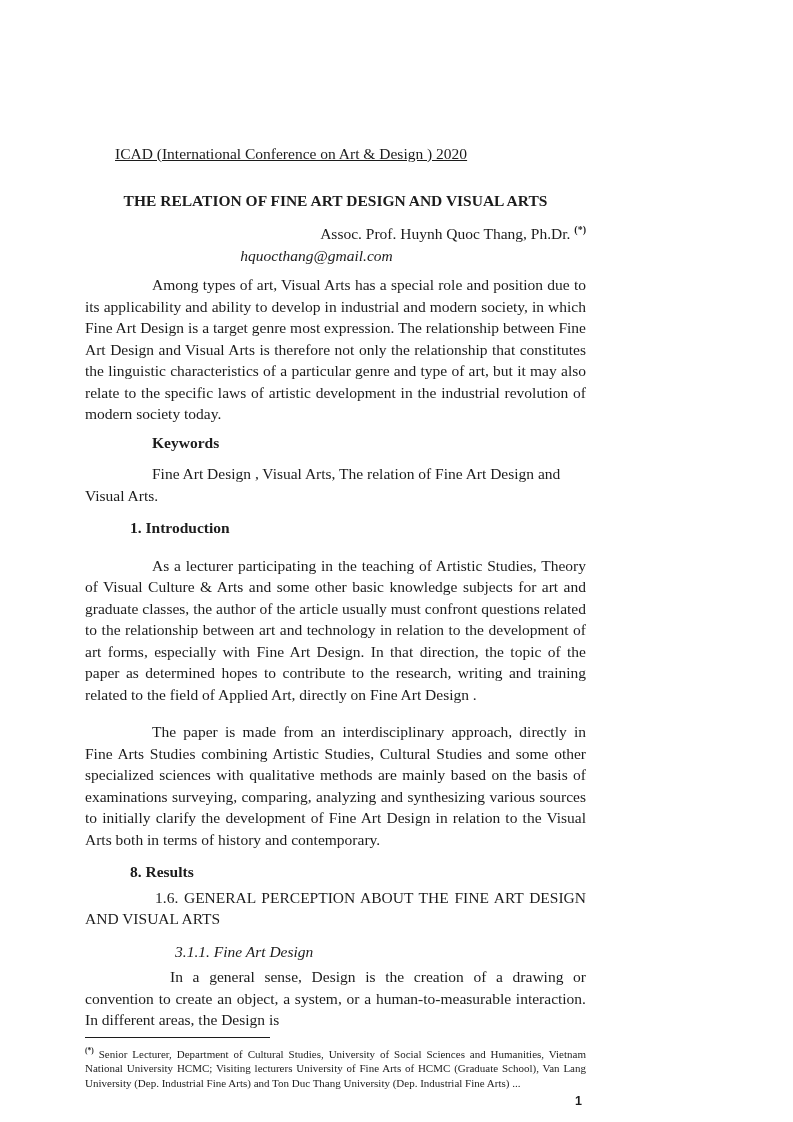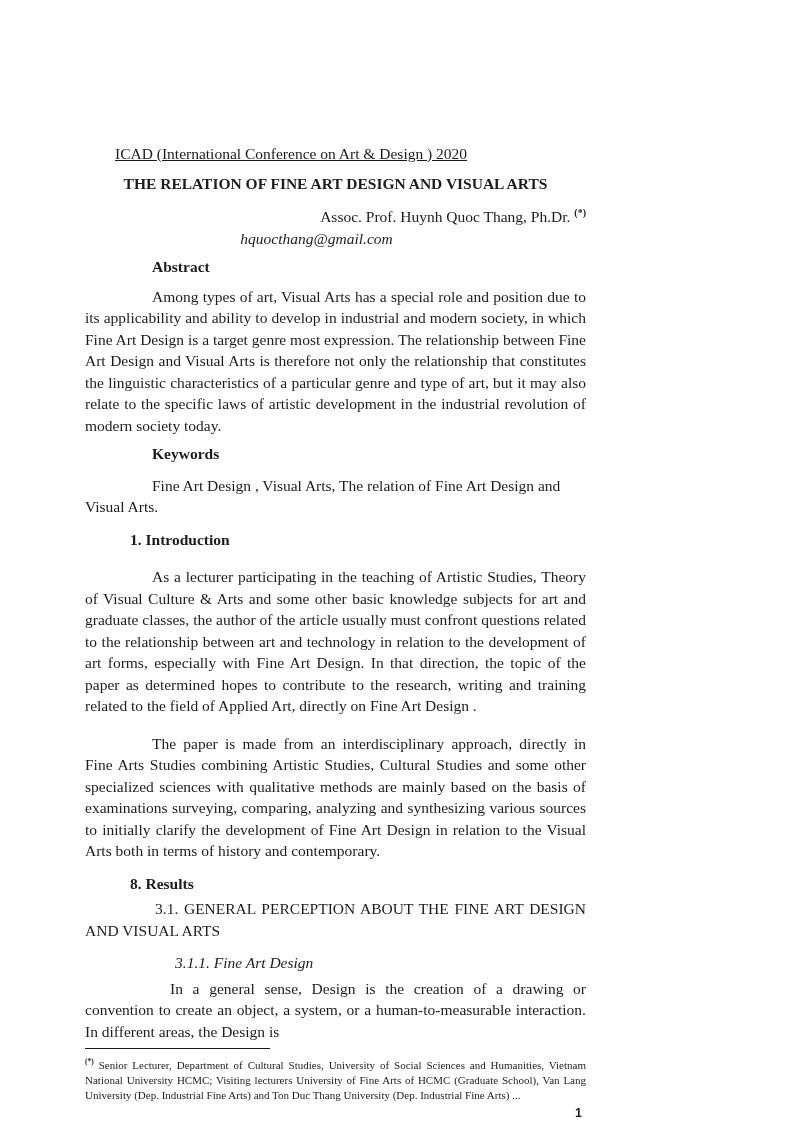--- a/index.html
+++ b/index.html
@@ -16,21 +16,21 @@
     height: 1122px;
     padding: 143px 75px 0 85px;
     background: #ffffff;
   }
   .txt { font-size: 15.5px; line-height: 21.5px; }
   .header-line {
     margin-left: 30px;
     text-decoration: underline;
   }
   .title {
-    margin-top: 8px;
+    margin-top: 25px;
     text-align: center;
     font-weight: bold;
   }
   .author-line {
     margin-top: 8px;
     text-align: right;
   }
   .author-line sup { font-size: 10px; font-weight: bold; }
   .email-line {
     text-align: center;
@@ -93,38 +93,37 @@
   <div class="txt header-line">ICAD (International Conference on Art &amp; Design ) 2020</div>
 
   <div class="txt title">THE RELATION OF FINE ART DESIGN AND VISUAL ARTS</div>
 
   <div class="txt author-line">
     <span>Assoc. Prof. Huynh Quoc Thang, Ph.Dr. </span><sup>(*)</sup>
   </div>
 
   <div class="txt email-line">hquocthang@gmail.com</div>
 
-  <div class="txt h-indent67 mt7">Abstract</div>
 
   <p class="txt para">Among types of art, Visual Arts has a special role and position due to its applicability and ability to develop in industrial and modern society, in which  Fine Art Design  is a target genre most expression. The relationship between Fine Art Design  and Visual Arts is therefore not only the relationship that constitutes the linguistic characteristics of a particular genre and type of art, but it may also relate to the specific laws of artistic development in the industrial revolution of modern society today.</p>
 
   <div class="txt h-indent67 mt7">Keywords</div>
 
   <p class="txt para mt10" style="text-align:left;">Fine Art Design , Visual Arts, The relation of Fine Art Design  and Visual Arts.</p>
 
   <div class="txt h-indent45 mt11">1. Introduction</div>
 
   <p class="txt para mt4">As a lecturer participating in the teaching of Artistic Studies, Theory of Visual Culture &amp; Arts and some other basic knowledge subjects for art and graduate classes, the author of the article usually must confront questions related to the relationship between art and technology in relation to the development of art forms, especially with Fine Art Design. In that direction, the topic of the paper as determined hopes to contribute to the research, writing and training related to the field of Applied Art, directly on Fine Art Design .</p>
 
 
   <p class="txt para mt4">The paper is made from an interdisciplinary approach, directly in Fine Arts Studies combining Artistic Studies, Cultural Studies and some other specialized sciences with qualitative methods are mainly based on the basis of examinations surveying, comparing, analyzing and synthesizing various sources to initially clarify the development of Fine Art Design in relation to the Visual Arts  both in terms of history and contemporary.</p>
 
   <div class="txt h-indent45 mt11">8. Results</div>
 
-  <p class="txt sub1">3.1. GENERAL PERCEPTION ABOUT THE FINE ART DESIGN AND VISUAL ARTS</p>
+  <p class="txt sub1">1.6. GENERAL PERCEPTION ABOUT THE FINE ART DESIGN AND VISUAL ARTS</p>
 
   <div class="txt sub2">3.1.1. Fine Art Design</div>
 
   <p class="txt para-last">In a general sense, Design is the creation of a drawing or convention to create an object, a system, or a human-to-measurable interaction. In different areas, the Design  is</p>
 
   <hr class="footnote-rule">
 
   <p class="footnote">
     <sup>(*)</sup><span> Senior Lecturer, Department of Cultural Studies, University of Social Sciences and Humanities, Vietnam National University HCMC; Visiting lecturers  University of Fine Arts of HCMC (Graduate School), Van Lang University (Dep. Industrial Fine Arts) and Ton Duc Thang University (Dep. Industrial Fine Arts) ...</span>
   </p>

